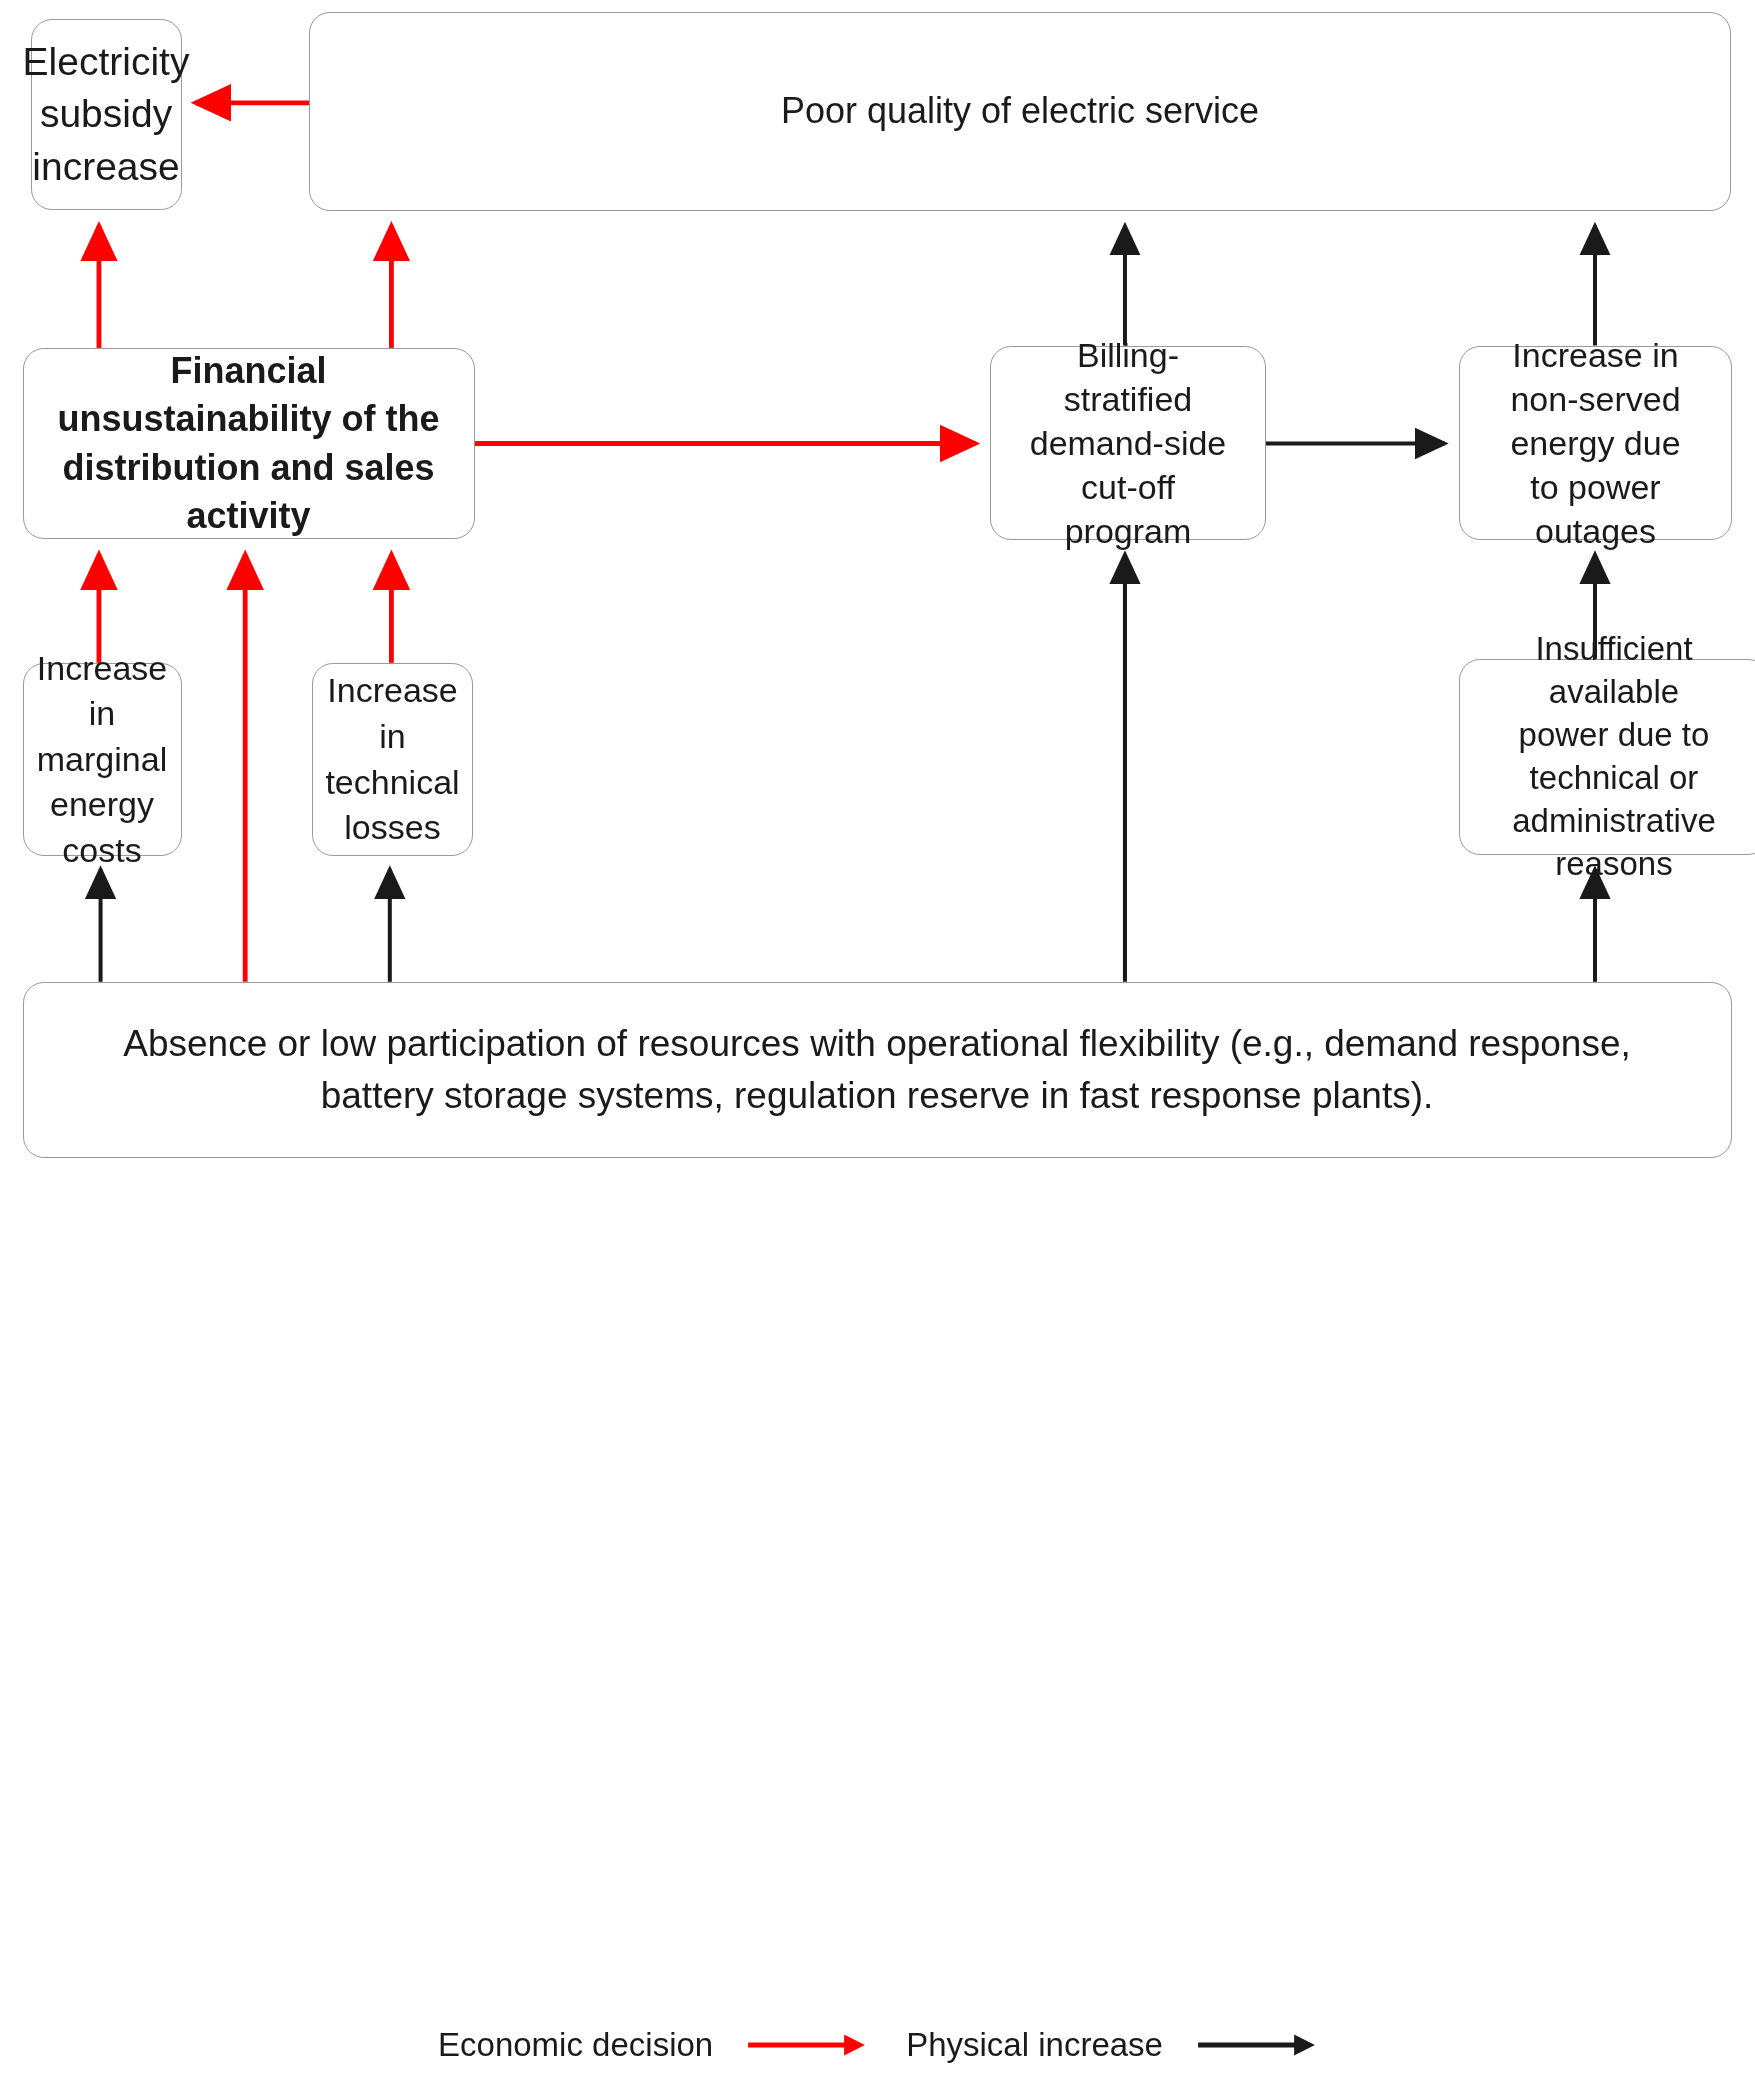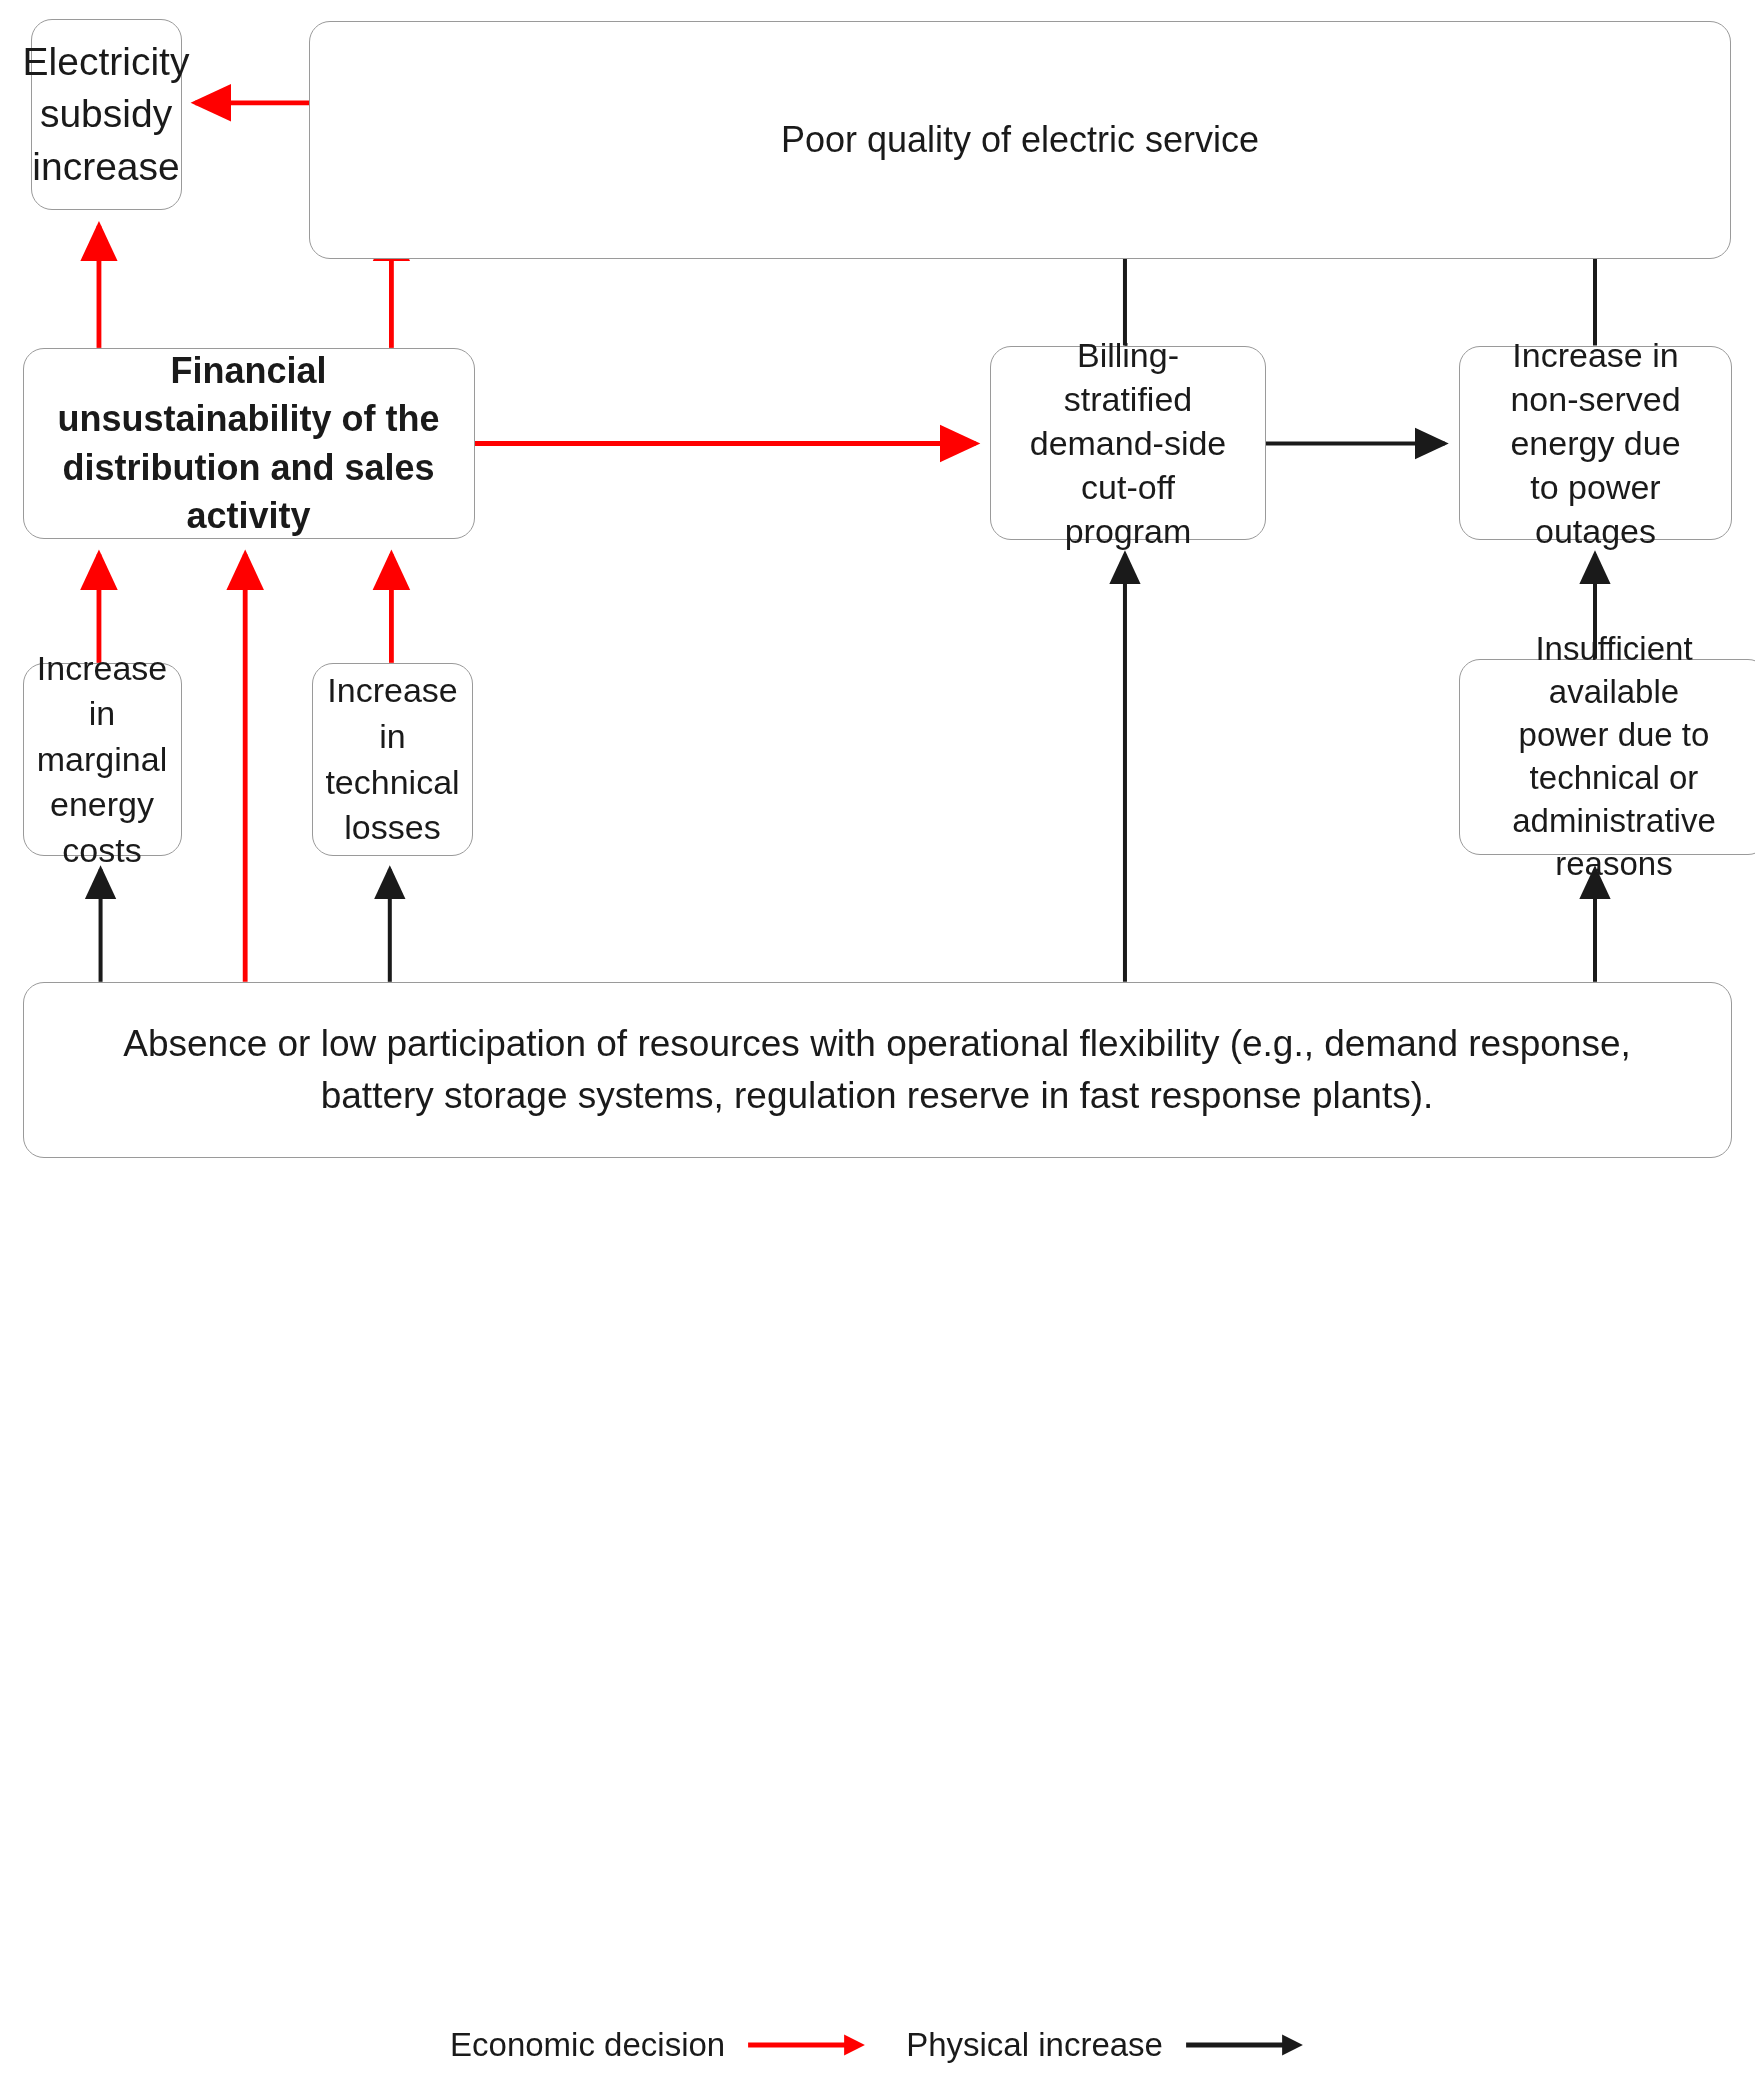--- a/index.html
+++ b/index.html
@@ -40,21 +40,21 @@
     display: block;
     line-height: 1.34;
     font-size: 35px;
     white-space: pre-line;
   }
 
   
   #n-subsidy      { left: 30.5px;   top: 19px;   width: 151px;  height: 191px; }
   #n-subsidy .label { font-size: 39px; }
 
-  #n-poorquality  { left: 309px;  top: 21px;   width: 1422px; height: 238px; }
+  #n-poorquality  { left: 309px;  top: 12px;   width: 1422px; height: 199px; }
   #n-poorquality .label { font-size: 36px; }
 
   #n-financial    { left: 22.5px;   top: 348px;  width: 452px;  height: 191px; font-weight: bold; }
   #n-financial .label { font-size: 36px; }
 
   #n-billing      { left: 990px; top: 346px;  width: 276px;  height: 194px; }
   #n-billing .label { font-size: 34px; line-height: 1.30; }
 
   #n-nonserved    { left: 1459px; top: 346px;  width: 273px;  height: 194px; }
   #n-nonserved .label { font-size: 34px; line-height: 1.30; }
@@ -90,21 +90,21 @@
     height: 72px;
     display: flex;
     align-items: center;
     justify-content: center;
     gap: 39px;
     z-index: 6;
   }
   .legend-entry {
     display: flex;
     align-items: center;
-    gap: 21px;
+    gap: 33px;
   }
   .legend-text {
     font-size: 33px;
     color: #1a1a1a;
     white-space: nowrap;
   }
   .legend-arrow { display: block; }
 </style>
 </head>
 <body>

